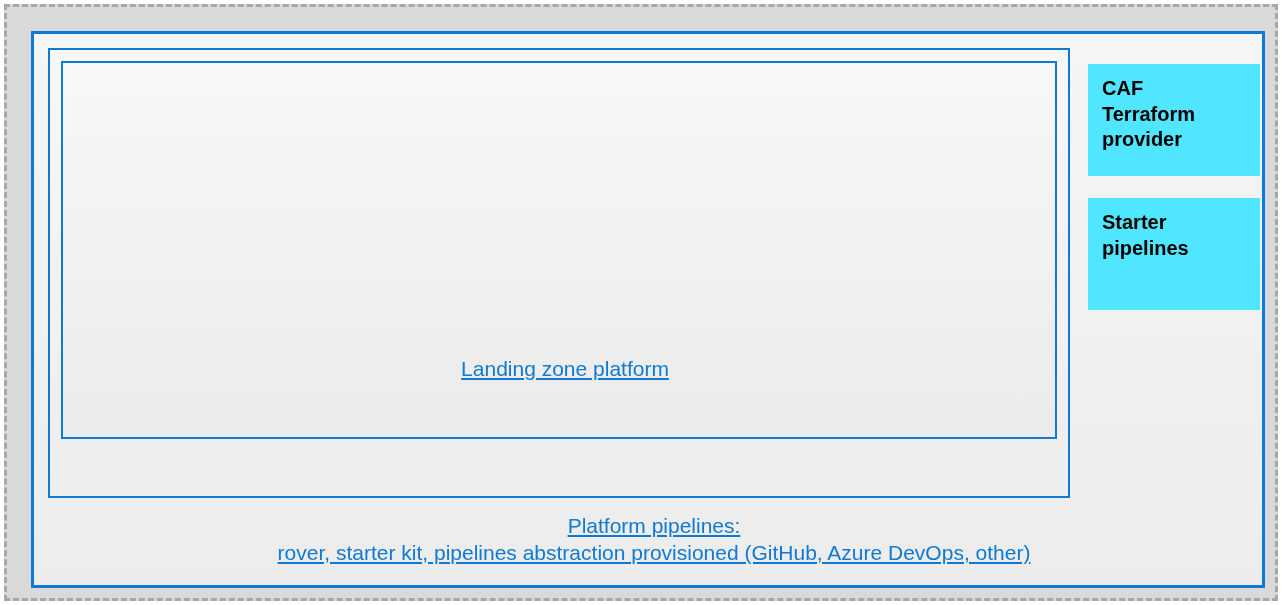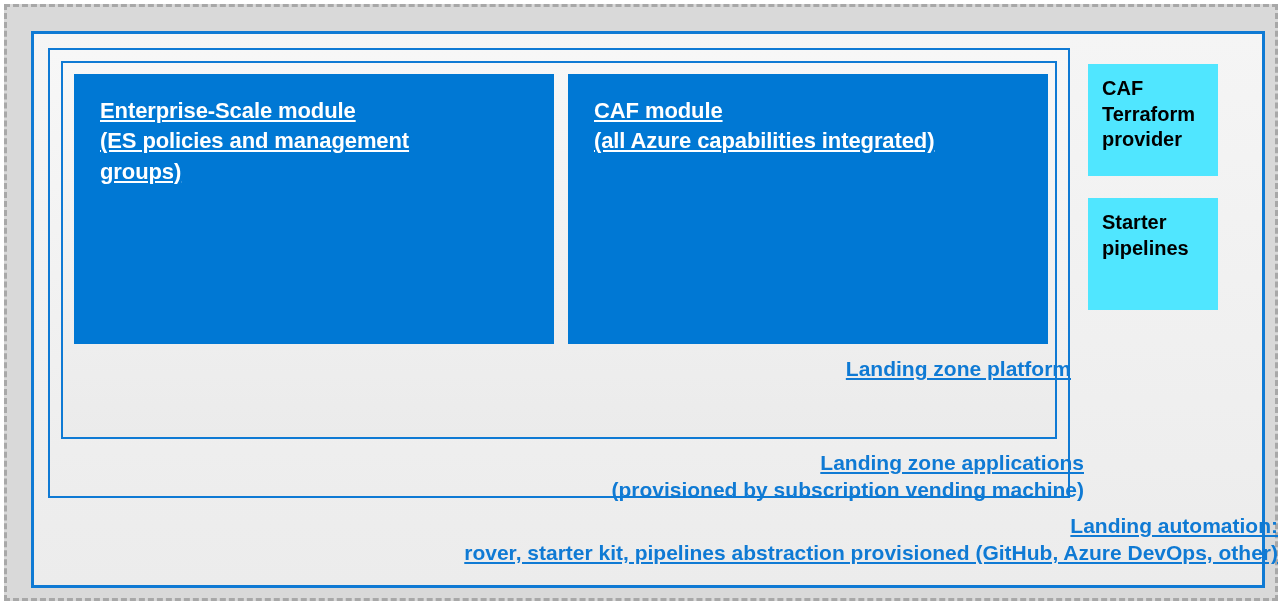--- a/index.html
+++ b/index.html
@@ -98,25 +98,25 @@
     line-height: 1.38;
     text-decoration: underline;
     text-underline-offset: 2px;
     letter-spacing: -0.1px;
     white-space: pre-wrap;
   }
 
   
   .caption {
     position: absolute;
-    left: 16px;
+    left: 6px;
     width: 100%;
-    text-align: right;
+    text-align: center;
     color: #0f7ad4;
-    font-weight: bold;
+    font-weight: normal;
     line-height: 1.28;
   }
   .caption .u {
     text-decoration: underline;
     text-underline-offset: 2px;
   }
   .caption .nu {
     text-decoration: none;
   }
 
@@ -137,21 +137,21 @@
   .sidebar {
     position: absolute;
     left: 1050px;
     top: 14px;
     width: 170px;
     height: 450px;
   }
   .chip {
     position: absolute;
     left: 4px;
-    width: 130px;
+    width: 172px;
     background: #50e6ff;
     box-sizing: border-box;
     padding: 12px 14px 0 14px;
   }
   .chip-1 { top: 16px;  height: 112px; }
   .chip-2 { top: 150px; height: 112px; }
 
   .chip-label {
     display: block;
     color: #000000;
@@ -167,62 +167,44 @@
 <div class="canvas">
 
   <div class="dashed-frame">
 
     <div class="lvl-automation">
 
       <div class="lvl-applications">
 
         <div class="lvl-platform">
 
-          <div class="module-row">
-
-            <div class="module-card left">
-              <span class="module-line">Enterprise-Scale module</span>
-              <span class="module-line">(ES policies and management</span>
-              <span class="module-line">groups)</span>
-            </div>
-
-            <div class="module-card right">
-              <span class="module-line">CAF module</span>
-              <span class="module-line">(all Azure capabilities integrated)</span>
-            </div>
-
-          </div>
 
           <div class="caption cap-platform">
             <span class="u">Landing zone platform</span>
           </div>
 
         </div>
 
-        <div class="caption cap-applications">
-          <span class="u">Landing zone applications</span><br>
-          <span class="nu">(provisioned by subscription vending machine)</span>
-        </div>
 
       </div>
 
       <div class="sidebar">
         <div class="chip chip-1">
           <span class="chip-label">CAF
 Terraform
 provider</span>
         </div>
         <div class="chip chip-2">
           <span class="chip-label">Starter
 pipelines</span>
         </div>
       </div>
 
       <div class="caption cap-automation">
-        <span class="u">Landing automation:</span><br>
+        <span class="u">Platform pipelines:</span><br>
         <span class="u">rover, starter kit, pipelines abstraction provisioned (GitHub, Azure DevOps, other)</span>
       </div>
 
     </div>
 
   </div>
 
 </div>
 
 </body></html>

